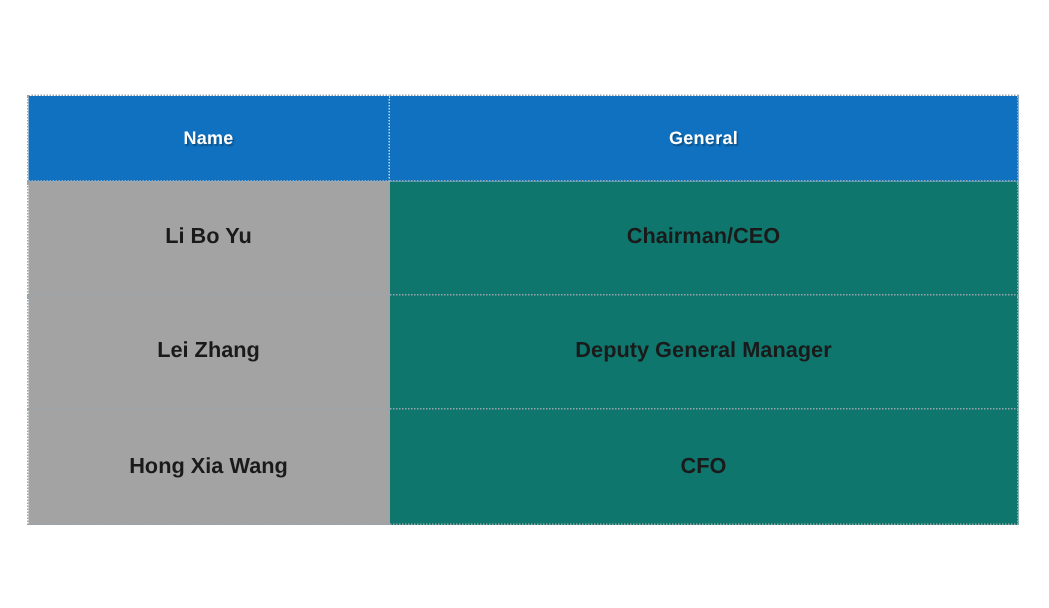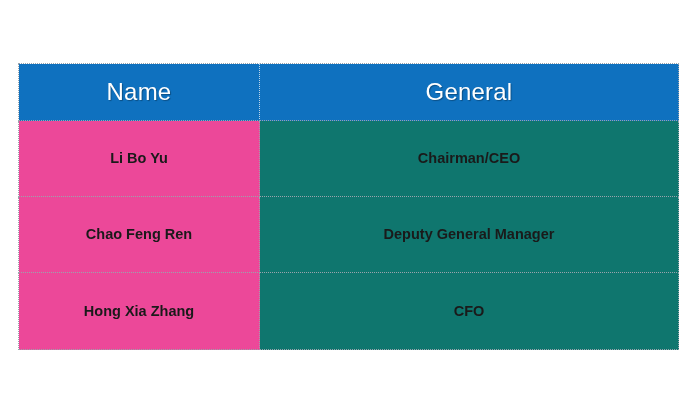--- a/index.html
+++ b/index.html
@@ -34,22 +34,22 @@
   table.leadership-table col.col-name { width: 241px; }
   table.leadership-table col.col-position { width: 419px; }
 
   thead tr.header-row {
     height: 57px;
   }
 
   thead th {
     background: #0f71bf;
     color: #ffffff;
-    font-size: 24px;
-    font-weight: normal;
+    font-size: 12px;
+    font-weight: bold;
     text-align: center;
     vertical-align: middle;
     padding: 0;
     letter-spacing: 0.2px;
     text-shadow: 1px 1px 1px rgba(0,0,0,0.30);
     border-left: 1px dotted #9aa4ad;
     border-right: 1px dotted #9aa4ad;
     border-top: 1px dotted #9aa4ad;
     border-bottom: 1px dotted #9aa4ad;
   }
@@ -68,21 +68,21 @@
     font-size: 14.5px;
     font-weight: bold;
     color: #1a1a1a;
     text-align: center;
     vertical-align: middle;
     padding: 0;
     border: 1px dotted #9aa4ad;
   }
 
   tbody td.cell-name {
-    background: #ec4899;
+    background: #a3a3a3;
   }
   tbody td.cell-position {
     background: #0f766e;
   }
 </style>
 </head>
 <body>
 
 <div id="table-wrap">
   <table class="leadership-table">
@@ -95,22 +95,22 @@
         <th class="th-name">Name</th>
         <th class="th-position">General</th>
       </tr>
     </thead>
     <tbody>
       <tr class="body-row">
         <td class="cell-name">Li Bo Yu</td>
         <td class="cell-position">Chairman/CEO</td>
       </tr>
       <tr class="body-row">
-        <td class="cell-name">Chao Feng Ren</td>
+        <td class="cell-name">Lei Zhang</td>
         <td class="cell-position">Deputy General Manager</td>
       </tr>
       <tr class="body-row row-last">
-        <td class="cell-name">Hong Xia Zhang</td>
+        <td class="cell-name">Hong Xia Wang</td>
         <td class="cell-position">CFO</td>
       </tr>
     </tbody>
   </table>
 </div>
 
 </body></html>

